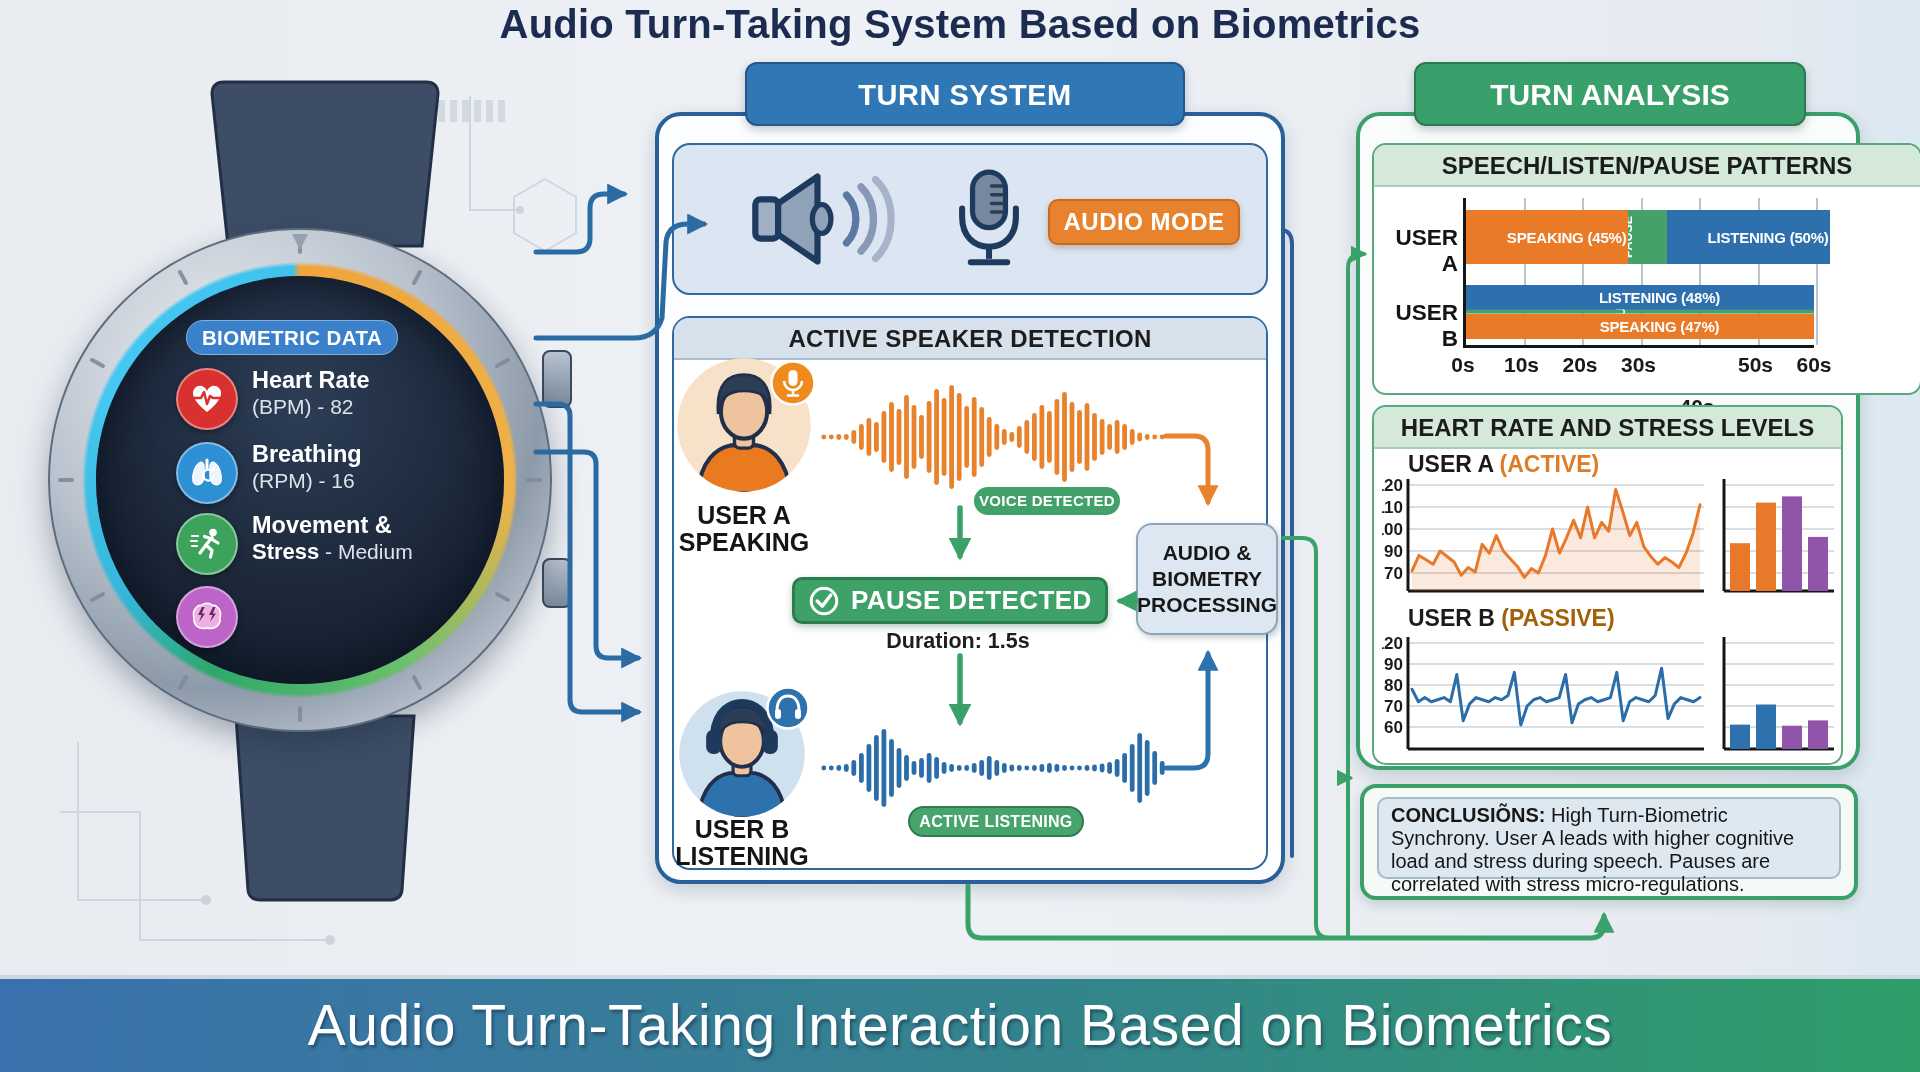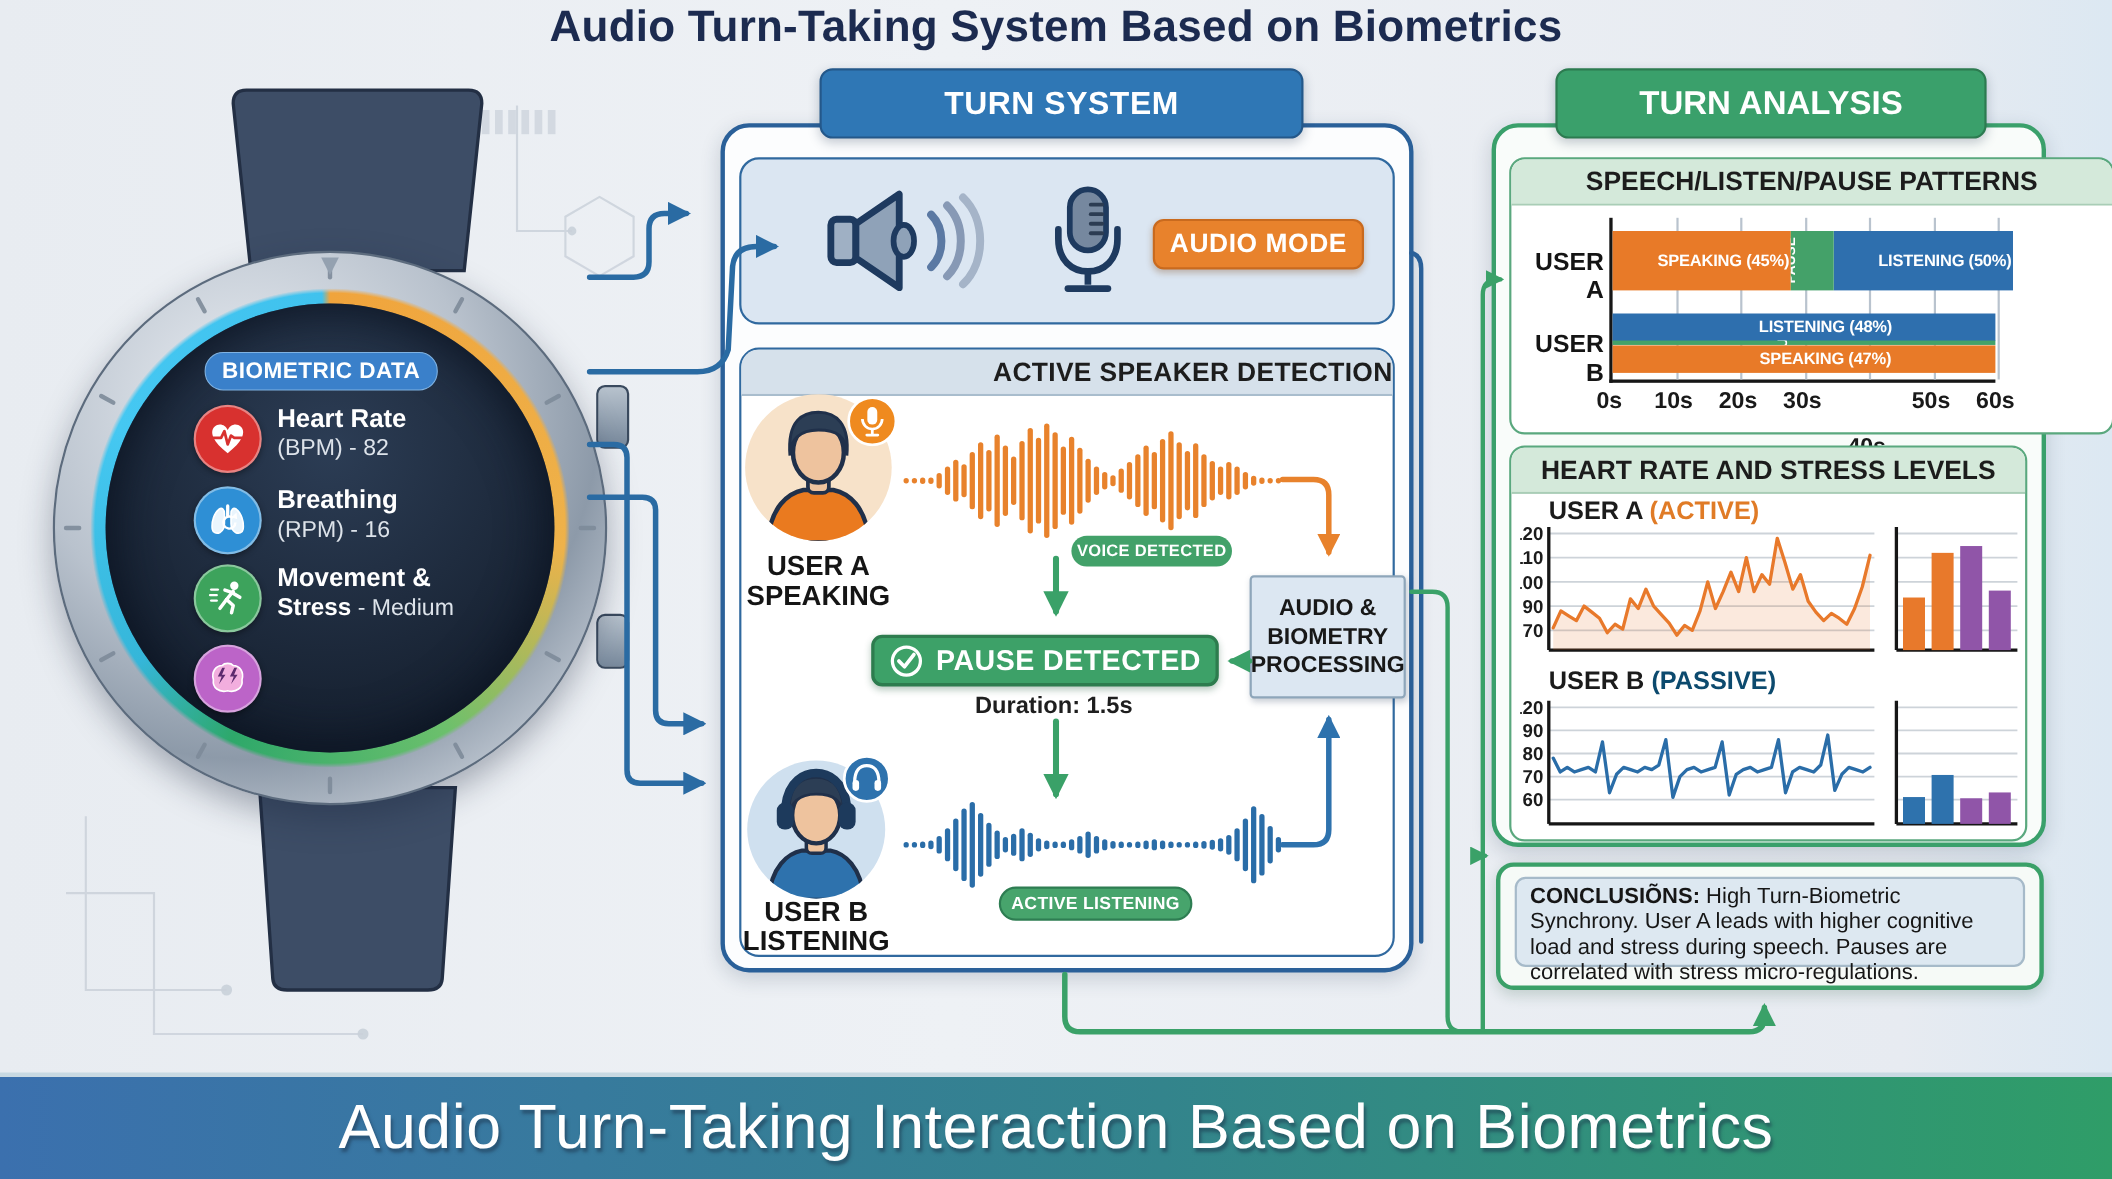--- a/index.html
+++ b/index.html
@@ -51,60 +51,60 @@
     background:#2f77b5;border:2px solid #24588a;letter-spacing:.5px;}
   .hdr-green{left:1414px;top:62px;width:392px;height:64px;font-size:30px;line-height:62px;
     background:#3aa06b;border:2px solid #2c7b50;letter-sp:.5px;}
   .panel{position:absolute;border-radius:26px;box-shadow:0 6px 18px rgba(30,50,80,.18);}
   .ts-panel{left:655px;top:112px;width:630px;height:772px;background:#fcfdfe;border:4px solid #2a6099;}
   .ta-panel{left:1356px;top:112px;width:504px;height:658px;background:#f9fcfa;border:4px solid #3aa06b;border-radius:24px;}
   .sub{position:absolute;border-radius:18px;}
   .audio-sub{left:672px;top:143px;width:596px;height:152px;background:#dbe6f2;border:2.5px solid #30699f;}
   .detect-sub{left:672px;top:316px;width:596px;height:554px;background:#fff;border:2.5px solid #30699f;}
   .sub-hdr{height:42px;background:#d6e1eb;border-bottom:2px solid #a9bdcd;border-radius:15px 15px 0 0;
-    text-align:right;font-size:24px;font-weight:800;color:#1d1d1d;line-height:42px;letter-spacing:.3px;}
+    text-align:center;font-size:24px;font-weight:800;color:#1d1d1d;line-height:42px;letter-spacing:.3px;}
 
   .badge-audio{position:absolute;left:1048px;top:199px;width:192px;height:46px;background:#e8822c;
     border:2px solid #c96a1e;border-radius:10px;color:#fff;font-size:24px;font-weight:800;
     text-align:center;line-height:42px;letter-spacing:.5px;box-shadow:0 3px 6px rgba(120,60,10,.3);}
   .badge-green{position:absolute;background:#42a169;border-radius:14px;color:#fff;font-weight:800;
     text-align:center;letter-spacing:.3px;}
   .badge-voice{left:974px;top:487px;width:146px;height:28px;font-size:15px;line-height:28px;}
   .badge-listen{left:908px;top:806px;width:176px;height:31px;font-size:16px;line-height:27px;
     background:#47a46c;border:2.5px solid #2e7d52;border-radius:16px;}
   .banner-pause{position:absolute;left:792px;top:577px;width:316px;height:47px;background:#3da168;
     border:3px solid #2d7c4e;border-radius:10px;display:flex;align-items:center;gap:10px;
     padding-left:12px;color:#fff;font-size:26px;font-weight:800;letter-spacing:.4px;
     box-shadow:0 3px 7px rgba(20,80,45,.3);}
   .duration{position:absolute;left:858px;top:629px;width:200px;text-align:center;
     font-size:21.5px;font-weight:700;color:#1e1e1e;}
   .user-label{position:absolute;width:160px;text-align:center;color:#151515;
     font-size:25px;font-weight:800;line-height:27px;}
   .proc-box{position:absolute;left:1136px;top:523px;width:142px;height:112px;background:#dce7f2;
-    border:2px solid #8ea6ba;border-radius:4px;display:flex;flex-direction:column;
+    border:2px solid #8ea6ba;border-radius:16px;display:flex;flex-direction:column;
     align-items:center;justify-content:center;font-size:21px;font-weight:800;color:#181818;
     line-height:26px;box-shadow:2px 3px 6px rgba(40,60,90,.25);}
 
   
   .patterns-sub{left:1372px;top:143px;width:550px;height:252px;background:#fff;border:2px solid #5aa87e;border-radius:14px;}
   .hr-sub{left:1372px;top:405px;width:471px;height:360px;background:#fff;border:2px solid #5aa87e;border-radius:14px;}
   .green-hdr{height:42px;background:#d4e9da;border-bottom:2px solid #a9cdb6;border-radius:12px 12px 0 0;
     text-align:center;font-size:24px;font-weight:800;color:#1c1c1c;line-height:42px;}
   .plabel{position:absolute;left:0;width:84px;text-align:right;font-size:22.5px;font-weight:800;color:#141414;}
   #patterns-plot{position:absolute;left:89px;top:53px;width:351px;height:150px;
     border-left:3.5px solid #161616;border-bottom:3.5px solid #161616;}
   #patterns-ticks{position:absolute;left:89px;top:208px;width:351px;height:26px;}
   .vgrid{position:absolute;top:0;bottom:0;width:2px;background:#b9c3ce;}
   .prow{position:absolute;left:0;width:100%;height:54px;display:flex;z-index:2;}
   .pseg{display:flex;align-items:center;justify-content:center;color:#fff;font-weight:700;
     font-size:15px;white-space:nowrap;letter-spacing:-.2px;overflow:hidden;padding-left:39px;}
   .pseg.vtext{writing-mode:vertical-rl;transform:rotate(180deg);font-size:12.5px;letter-spacing:0;}
   .ptick{position:absolute;width:46px;text-align:center;font-size:21px;font-weight:700;color:#191919;}
   .series-label{position:absolute;left:34px;font-size:23px;font-weight:800;color:#1b1b1b;}
-  .series-label .st-a{color:#e07b26;} .series-label .st-b{color:#0c4a6e;}
+  .series-label .st-a{color:#e07b26;} .series-label .st-b{color:#a16207;}
   .conc-outer{position:absolute;left:1360px;top:784px;width:498px;height:116px;background:#f6faf7;
     border:4px solid #3aa068;border-radius:16px;box-shadow:0 5px 12px rgba(30,80,50,.18);}
   .conc-inner{margin:9px 13px;height:82px;background:#dde8f1;border:2px solid #a6bac9;
     border-radius:10px;padding:5px 12px;font-size:20px;line-height:23px;color:#161616;}
   .conc-inner b{font-weight:800;}
   .overlay{position:absolute;left:0;top:0;pointer-events:none;z-index:6;}
   .chart{position:absolute;}
 </style>
 </head>
 <body>

